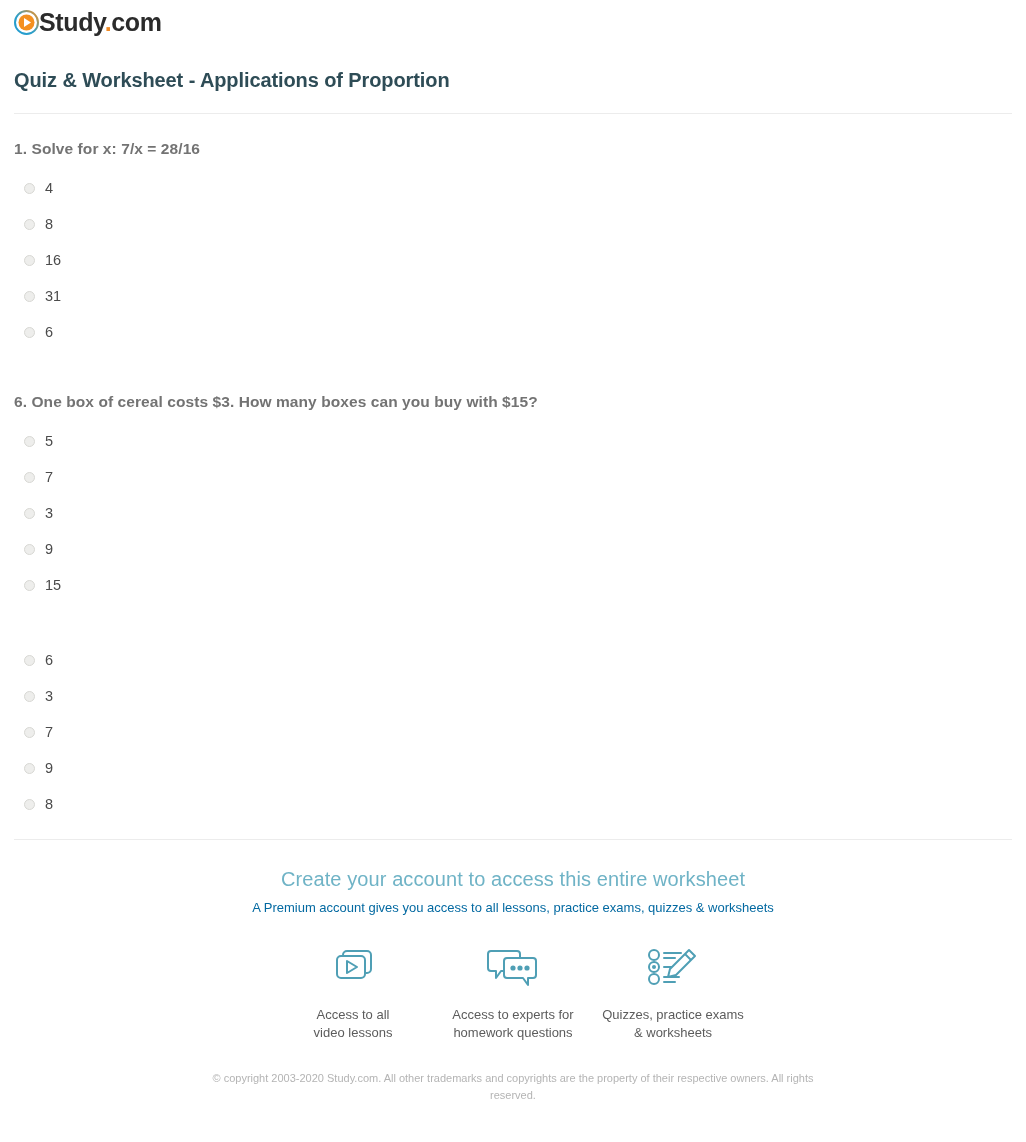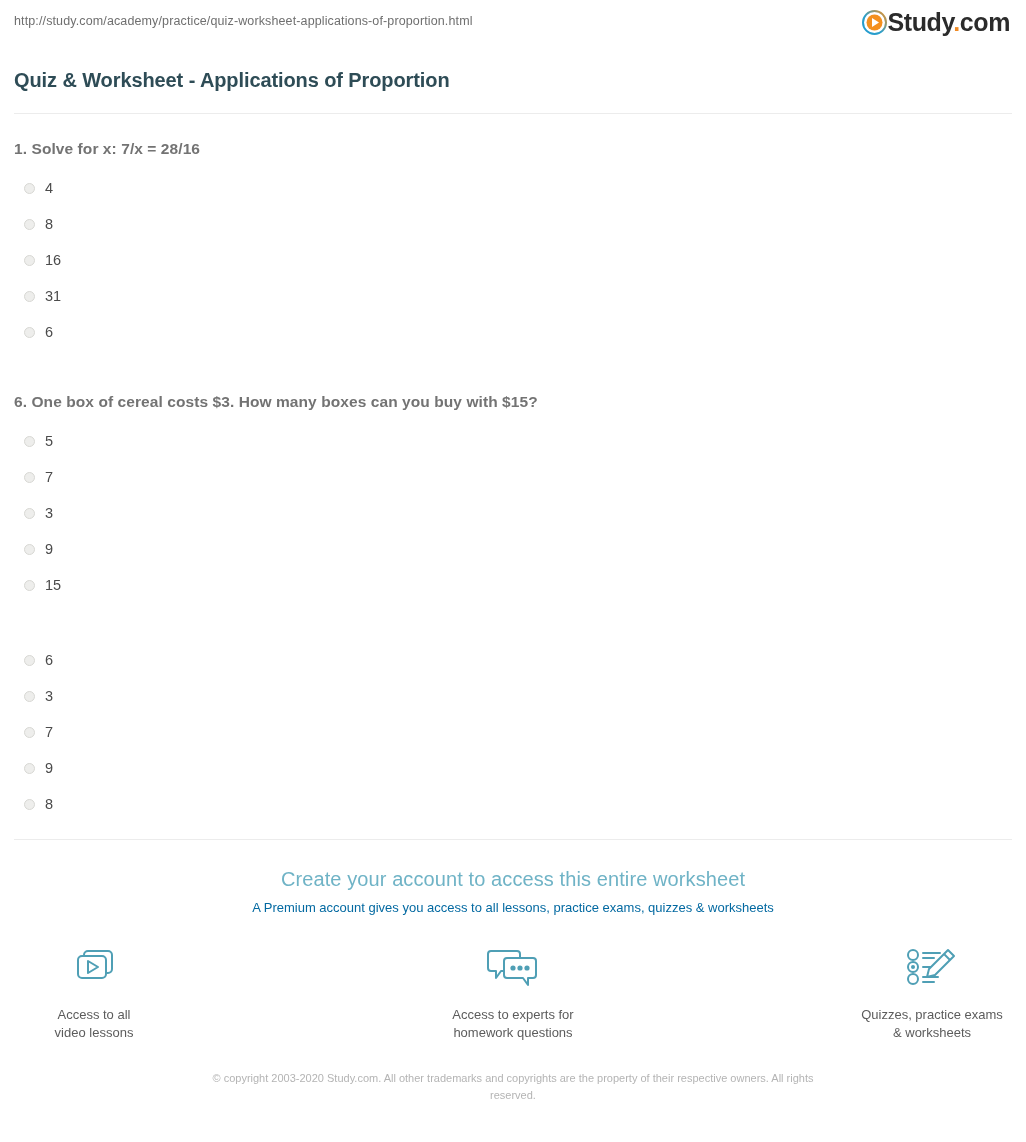--- a/index.html
+++ b/index.html
@@ -134,21 +134,21 @@
     letter-spacing: 0.005em;
   }
   .cta-sub {
     font-size: 13px;
     color: #0369a1;
     line-height: 20px;
     margin: 6px 0 0 0;
   }
   .features {
     display: flex;
-    justify-content: space-between;
+    justify-content: center;
     align-items: flex-start;
     margin-top: 26px;
   }
   .feature {
     width: 160px;
     text-align: center;
   }
   .feature-icon {
     height: 52px;
     display: flex;
@@ -172,21 +172,20 @@
     line-height: 17px;
     padding: 0 180px;
   }
 </style>
 </head>
 <body>
 
 <div class="page">
 
   <div class="topbar">
-    <div class="url">http://study.com/academy/practice/quiz-worksheet-applications-of-proportion.html</div>
 
     <div class="logo">
       <svg class="logo-mark" viewBox="0 0 50 50">
         <defs>
           <linearGradient id="lgrad" x1="0" y1="1" x2="1" y2="0">
             <stop offset="0%" stop-color="#1f9bd1"></stop>
             <stop offset="45%" stop-color="#2e9fc8"></stop>
             <stop offset="100%" stop-color="#f4901e"></stop>
           </linearGradient>
         </defs>

